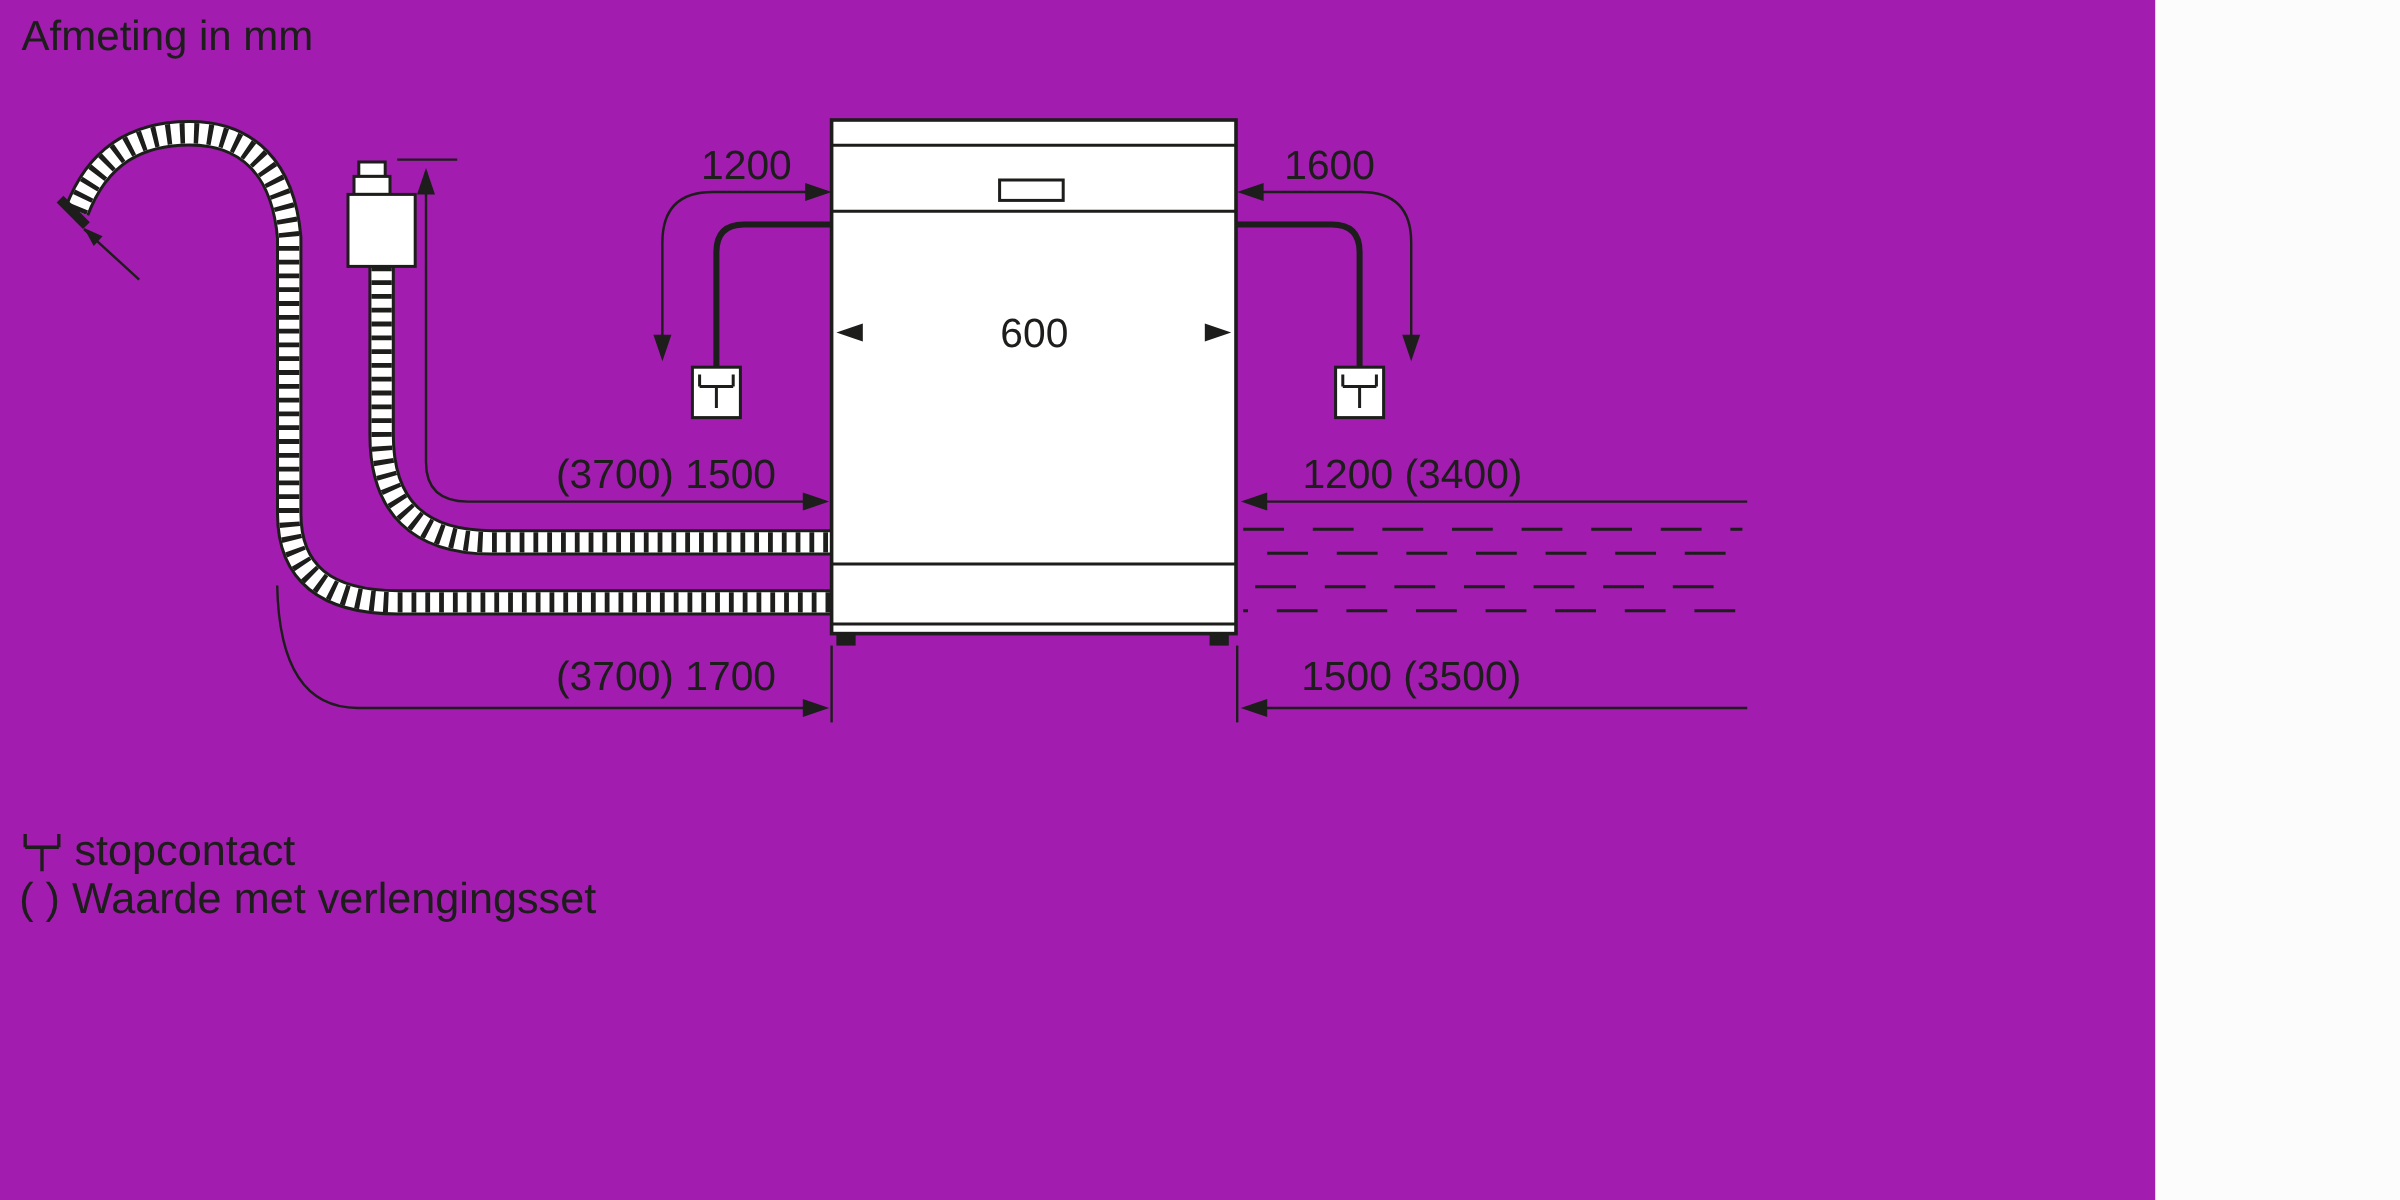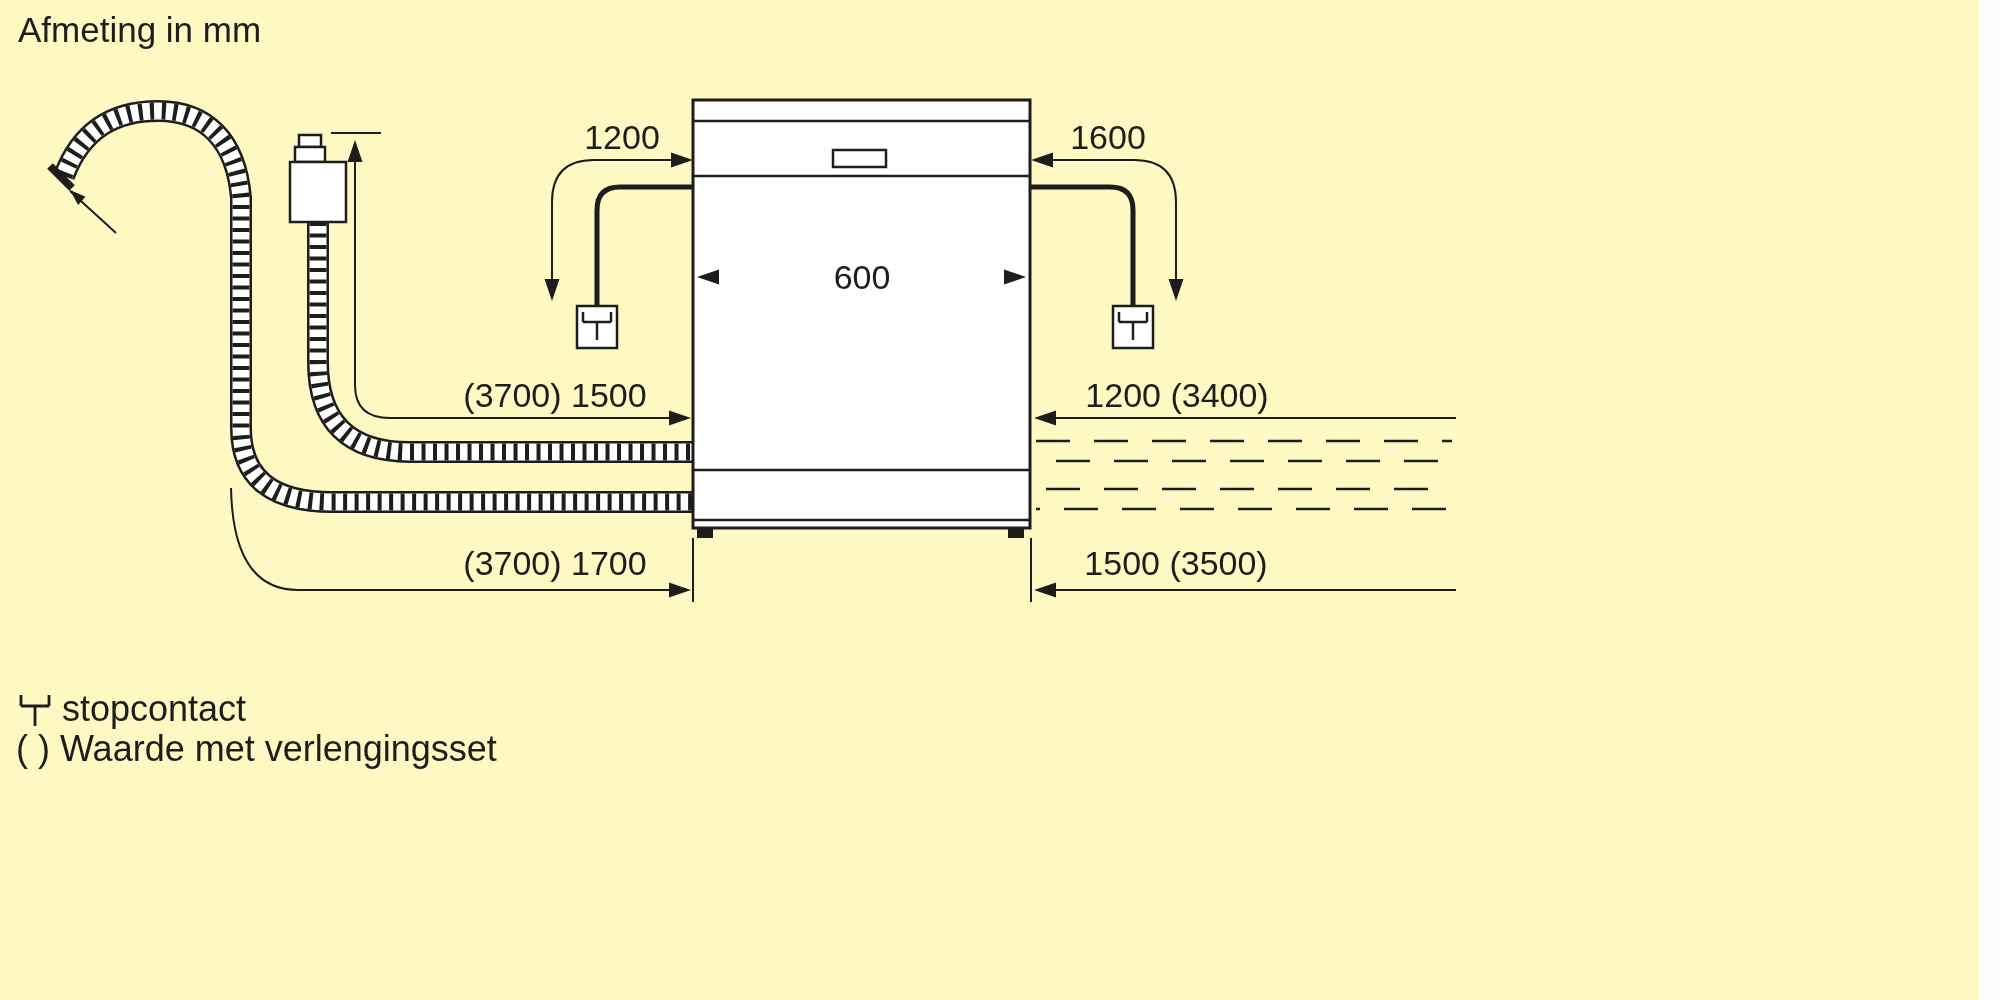--- a/index.html
+++ b/index.html
@@ -1,16 +1,16 @@
 <!DOCTYPE html>
 <html><head>
 <meta charset="utf-8">
 <style>
   html,body{margin:0;padding:0;background:#fcfcfc}
-  .canvas{width:1979px;height:1000px;background:#fef9c3;position:relative;overflow:hidden}
+  .canvas{width:1796px;height:1000px;background:#a21caf;position:relative;overflow:hidden}
   svg{display:block}
   text{font-family:"Liberation Sans","DejaVu Sans",sans-serif;fill:#1d1d1b}
   .ttl{font-size:35px}
   .dim{font-size:34px}
   .lgd{font-size:36px}
   .mid{text-anchor:middle}
 </style>
 </head>
 <body>
 

